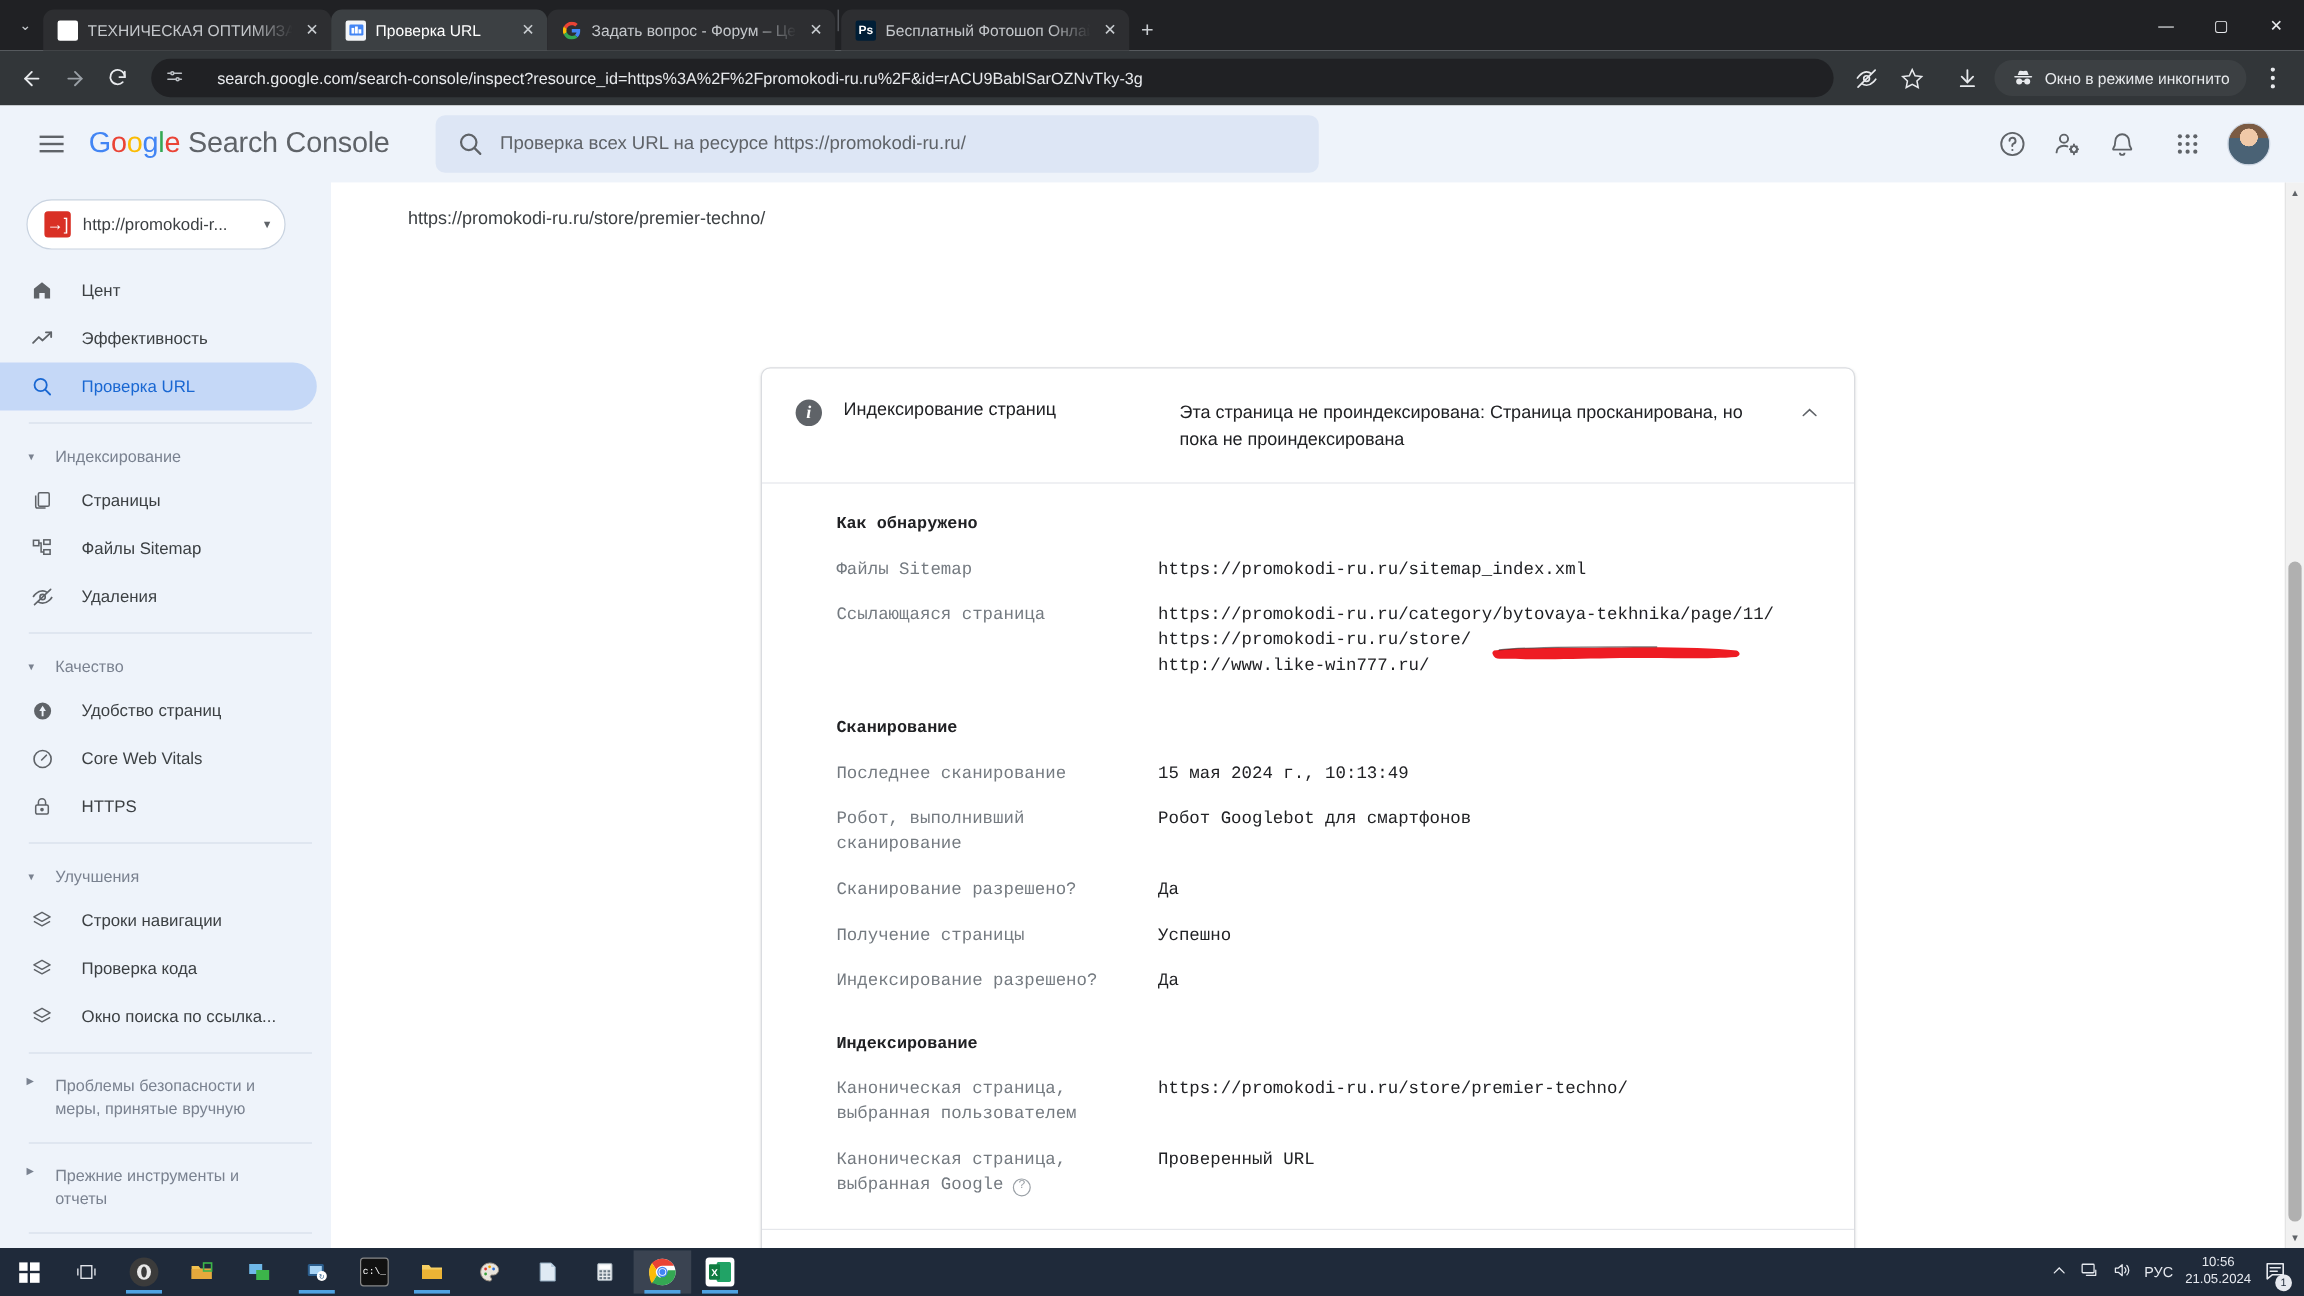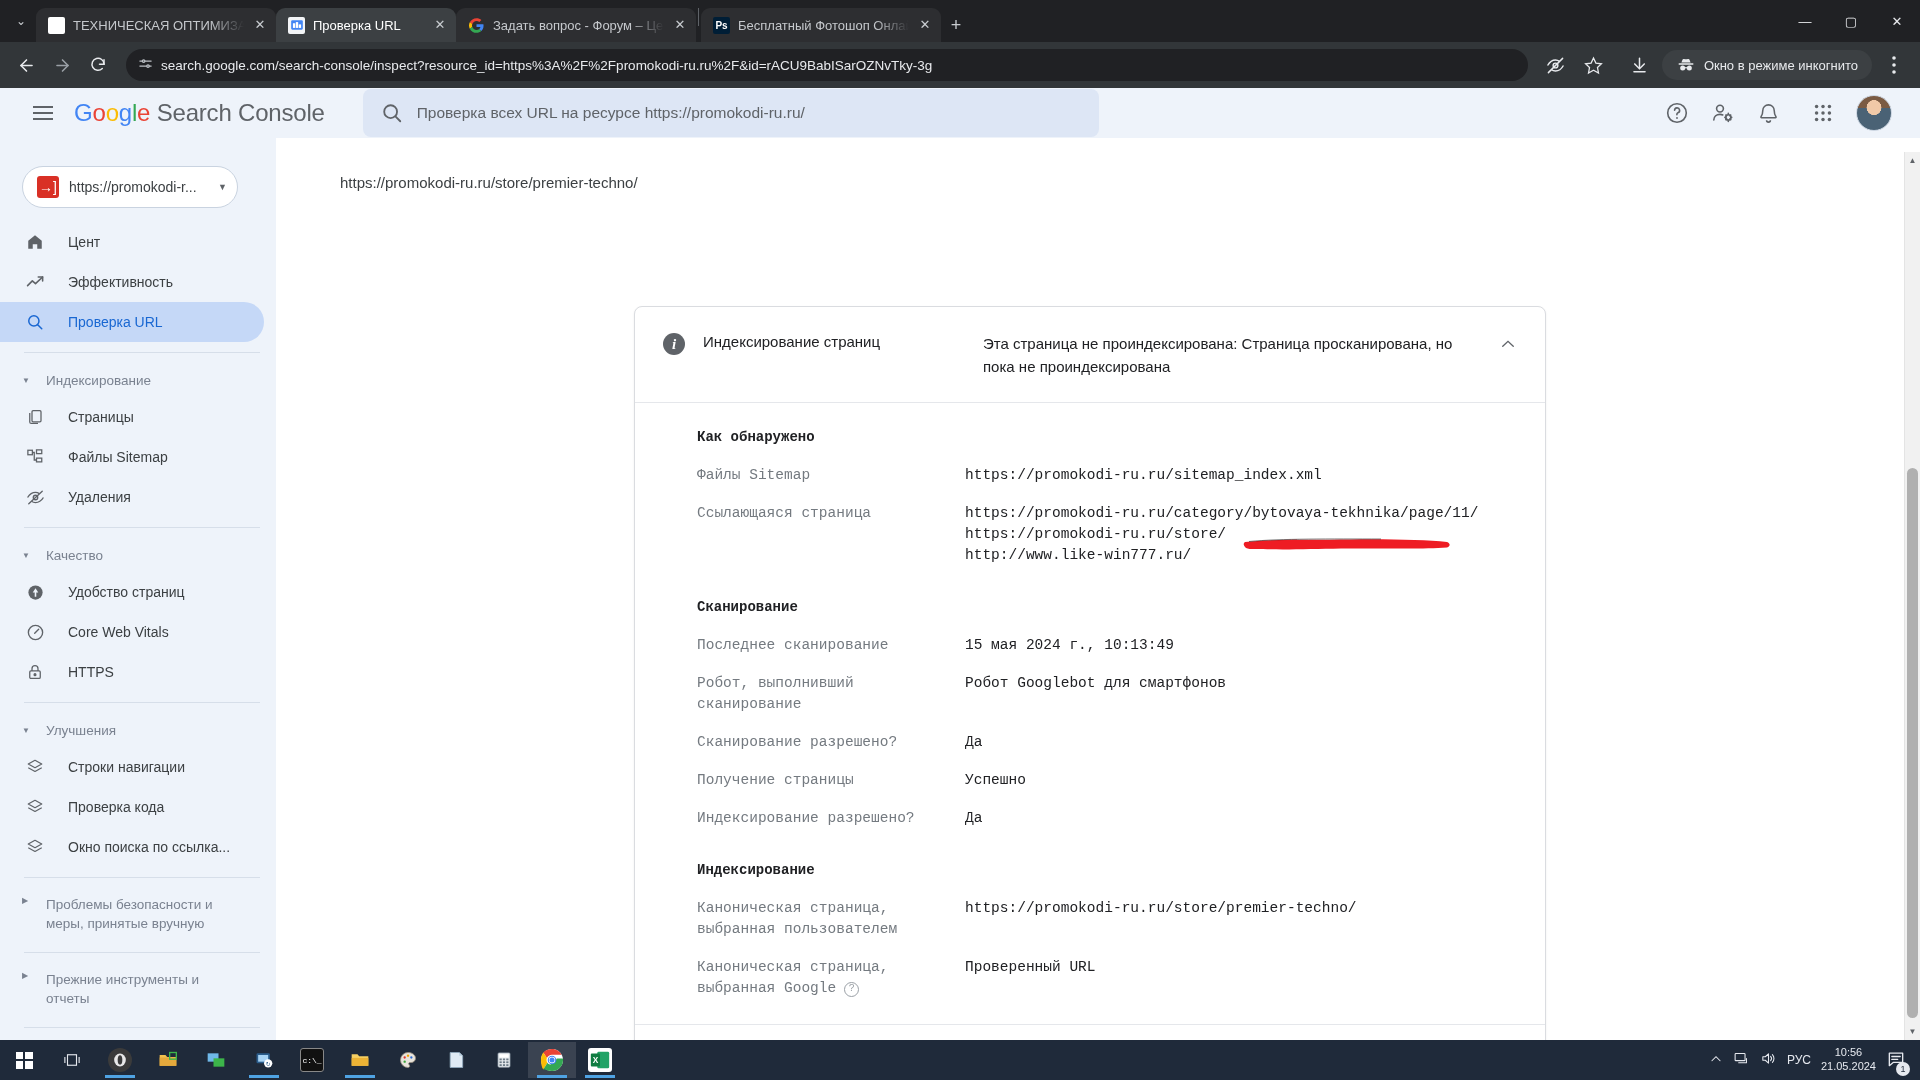--- a/index.html
+++ b/index.html
@@ -55,37 +55,37 @@
   }
   .wincontrols div { width: 46px; height: 42px; display:flex; align-items:center; justify-content:center; color:#e8eaed; font-size:13px;}
 
   .toolbar {
     height: 46px; background: #323639; display: flex; align-items: center;
     padding: 0 10px; gap: 4px;
   }
   .tbtn { width: 32px; height: 32px; border-radius: 50%; display:flex; align-items:center; justify-content:center; color:#e8eaed; }
   .omnibox {
     flex: 1; height: 32px; background: #202124; border-radius: 16px;
-    display: flex; align-items: center; gap: 8px; padding: 0 12px;
+    display: flex; align-items: center; gap: 28px; padding: 0 12px;
     margin: 0 8px; color: #e8eaed; font-size: 13.5px;
   }
   .omnibox .urltext { flex:1; white-space:nowrap; overflow:hidden; }
   .omni-right { display:flex; align-items:center; gap: 6px; }
   .incognito-pill {
     display:flex; align-items:center; gap: 8px; height: 30px;
     background: #3c4043; border-radius: 15px; padding: 0 14px;
     color:#e8eaed; font-size: 13px; white-space: nowrap;
   }
 
   
   .page { height: calc(1080px - 42px - 46px - 40px); background: #fff; display: flex; position: relative; overflow: hidden;}
 
   
   .gsc-header {
-    position: absolute; top: 0; left: 0; right: 0; height: 50px;
+    position: absolute; top: 0; left: 0; right: 0; height: 64px;
     background: #eef3fa; display: flex; align-items: center; padding: 16px 22px; gap: 10px; z-index: 5;
   }
   .hamburger { width: 42px; height: 42px; display:flex; flex-direction:column; justify-content:center; align-items:center; gap:4px; }
   .hamburger span { display:block; width: 20px; height: 2px; background: #5f6368; }
   .brand { font-size: 24px; color: #5f6368; white-space: nowrap; letter-spacing: -0.2px; margin-right: 28px;}
   .brand .g1{color:#4285F4}.brand .g2{color:#EA4335}.brand .g3{color:#FBBC05}.brand .g4{color:#4285F4}.brand .g5{color:#34A853}.brand .g6{color:#EA4335}
   .gsc-search {
     width: 736px; height: 48px; background: #dde6f5; border-radius: 8px;
     display: flex; align-items: center; gap: 14px; padding: 0 18px;
     color: #5f6368; font-size: 15.5px;
@@ -413,21 +413,21 @@
               <circle cx="19" cy="19" r="1.9"></circle>
             </svg>
         </span>
         <span class="avatar"></span>
       </div>
     </div>
 
     <div class="sidebar">
       <div class="prop-selector">
         <span class="prop-ico">→]</span>
-        <span class="prop-name">https://promokodi-r...</span>
+        <span class="prop-name">http://promokodi-r...</span>
         <span class="caret">▼</span>
       </div>
 
       <div class="nav-item">
         <span class="nico">
           <svg width="18" height="18" viewBox="0 0 24 24" fill="#5f6368">
               <path d="M12 3 3 10.2V21h6v-6h6v6h6V10.2z"></path>
             </svg>
         </span>
         <span>Цент</span>

